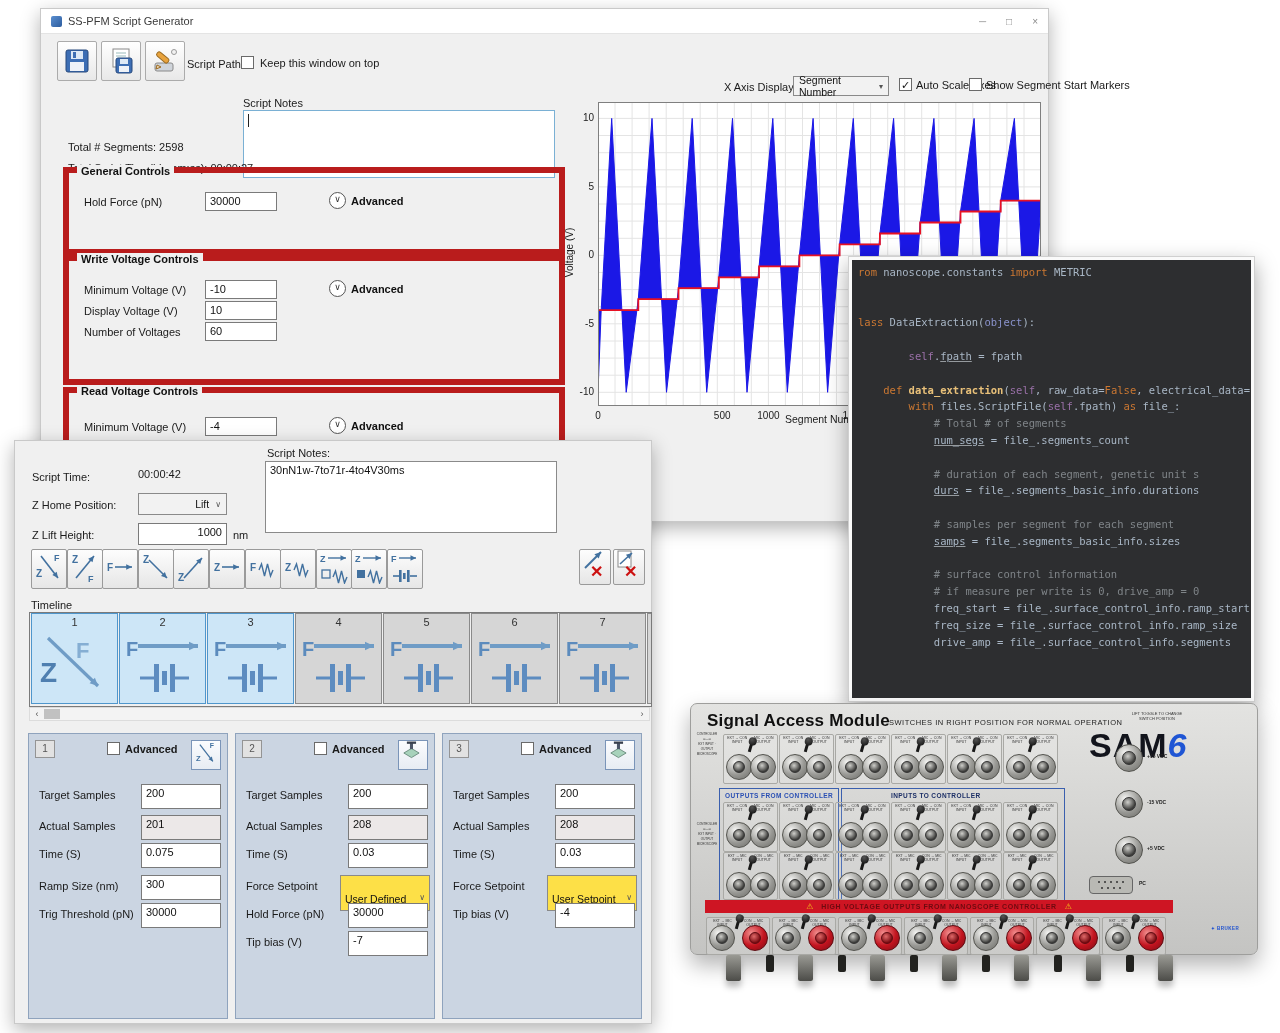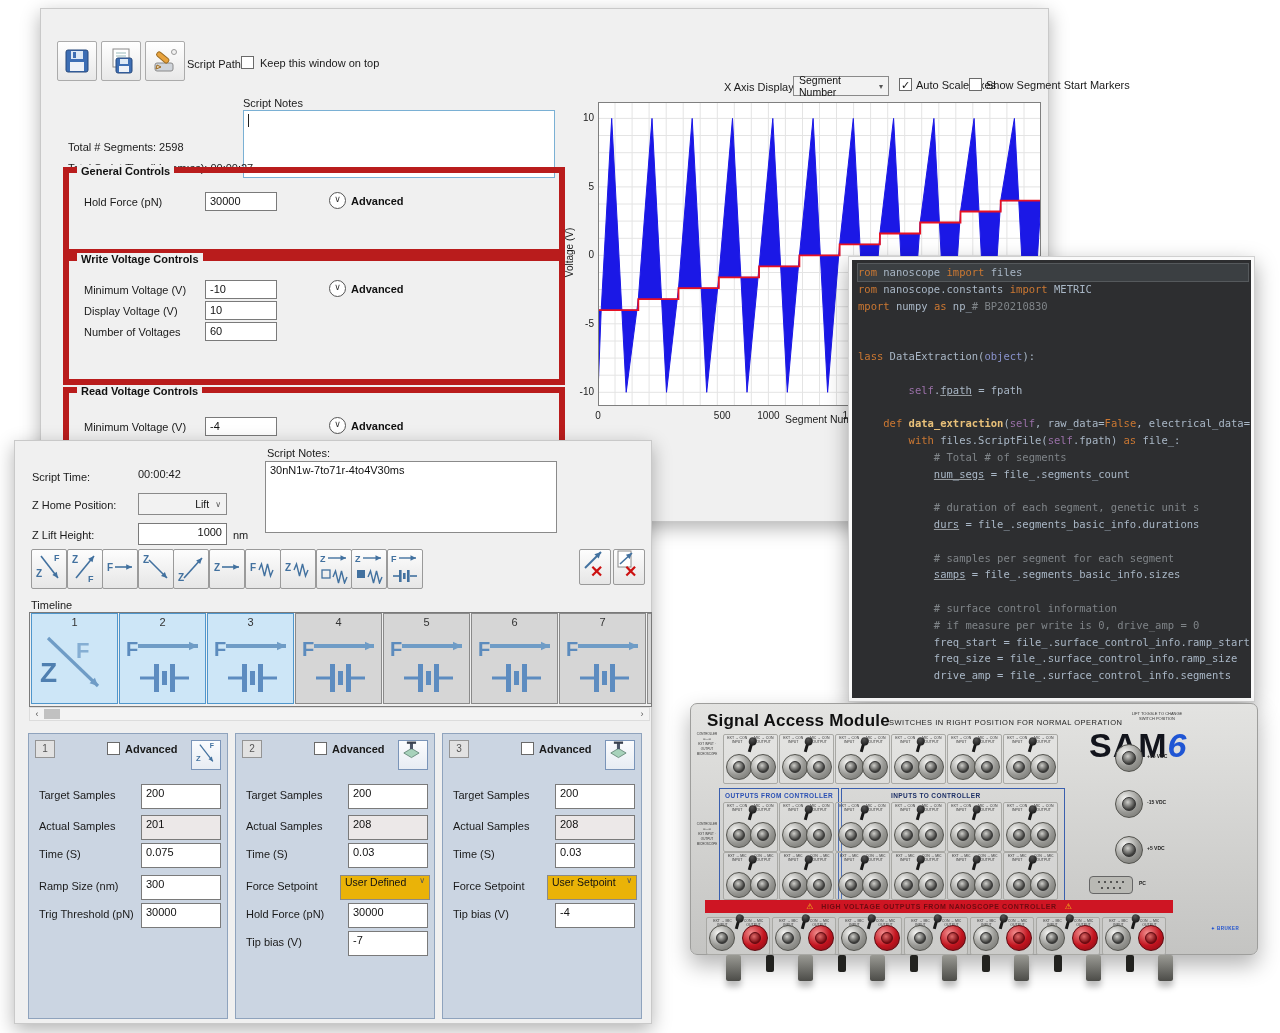--- a/index.html
+++ b/index.html
@@ -36,21 +36,21 @@
   .tl-num{position:absolute;top:2px;left:0;right:0;text-align:center;font-size:11px;color:#333}
   .sbar{position:absolute;background:#f3f3f3;border:1px solid #dcdcdc;box-sizing:border-box}
   .sbar .ar{position:absolute;top:0;width:14px;height:12px;color:#555;font-size:9px;text-align:center;line-height:12px}
   .sbar .thumb{position:absolute;left:14px;top:1px;width:16px;height:10px;background:#c1c1c1}
   .panel{position:absolute;top:292px;width:200px;height:286px;background:#cbd5e2;border:1px solid #8fa3bd;box-sizing:border-box}
   .pnum{position:absolute;left:6px;top:6px;width:18px;height:16px;background:#e2e2e2;border:1px solid #949494;font-size:10px;color:#555;text-align:center;line-height:16px}
   .picon{position:absolute;right:6px;top:6px;width:28px;height:28px;background:linear-gradient(#fbfcfe,#e7ecf3);border:1px solid #7a94b8;display:flex;align-items:center;justify-content:center}
   .f-lbl{position:absolute;left:10px;font-size:11px;color:#1a1a1a;white-space:nowrap}
   .f-in{position:absolute;left:112px;width:80px;height:25px;box-sizing:border-box;background:#fff;border:1px solid #7a7a7a;font-size:11px;padding:2px 4px}
   .f-in.ro{background:#ece8e8}
-  .f-sel{position:absolute;left:104px;width:90px;height:25px;box-sizing:border-box;background:#eab308;border:1px solid #8a8a8a;font-size:10.5px;padding:0 4px;display:flex;justify-content:space-between}
+  .f-sel{position:absolute;left:104px;width:90px;height:25px;box-sizing:border-box;background:#fde047;border:1px solid #8a8a8a;font-size:10.5px;padding:17px 4px;display:flex;justify-content:space-between}
   
   .codewin{position:absolute;left:848px;top:256px;width:407px;height:446px;background:#fafafa;border:1px solid #d0d0d0;box-shadow:0 8px 20px rgba(0,0,0,.35);box-sizing:border-box;padding:3px}
   .codebody{width:100%;height:100%;background:#2d2e30;overflow:hidden;box-sizing:border-box;padding:4px 0 0 6px}
   .cl{white-space:pre;height:16.8px;line-height:16.8px;font-family:"DejaVu Sans Mono",monospace;font-size:10.5px}
   .cl.sel{background:#3b3f42;outline:1px solid #55595c;width:390px}
   .t-k{color:#cc7832}.t-n{color:#a9b7c6}.t-c{color:#7f8488}.t-s{color:#9a70a8}
   .t-d{color:#b45fc1;font-weight:bold}.t-f{color:#e8c079;font-weight:bold}.t-b{color:#8a93cc}
   .t-u{color:#a9b7c6;text-decoration:underline;text-decoration-color:#959a9e}
   
   .sam{position:absolute;left:690px;top:703px;width:568px;height:292px}
@@ -71,20 +71,29 @@
   .plug{position:absolute;border-radius:2px}
   .db9{position:absolute;width:42px;height:16px;background:#b9b9b4;border:1px solid #666;border-radius:4px}
   .db9 i{position:absolute;width:2px;height:2px;border-radius:50%;background:#333}
   .samsmall{position:absolute;font-size:5px;font-weight:bold;color:#222;white-space:nowrap}
   .schem{position:absolute;font-size:3px;color:#333;text-align:center;line-height:5px;width:30px}
 </style>
 </head>
 <body>
 
 <section class="win" id="win1" style="left:40px;top:8px;width:1007px;height:512px;z-index:1">
+  <div class="titlebar">
+    <span class="appicon"></span>
+    <span class="title">SS-PFM Script Generator</span>
+    <span class="winbtns">
+      <span>─</span>
+      <span>□</span>
+      <span>×</span>
+    </span>
+  </div>
 
   <div class="tbbtn" style="left:16px;top:32px">
     <svg width="28" height="28" viewBox="0 0 28 28">
         <rect x="3" y="3" width="22" height="22" rx="2" fill="#3d6eb4" stroke="#27497c"></rect>
         <rect x="8" y="4" width="12" height="8" fill="#dde9f6"></rect>
         <rect x="10" y="5" width="3" height="6" fill="#3d6eb4"></rect>
         <rect x="7" y="15" width="14" height="9" fill="#eef2f8"></rect>
       </svg>
   </div>
   <div class="tbbtn" style="left:60px;top:32px">
@@ -216,23 +225,21 @@
     <div class="ytick" style="left: 519px; top: 171.9px;">5</div>
     <div class="ytick" style="left: 519px; top: 103.4px;">10</div>
     <div class="xtick" style="left: 542px; top: 401px;">0</div>
     <div class="xtick" style="left: 627.2px; top: 401px; margin-left: 39px;">500</div>
     <div class="xtick" style="left: 712.4px; top: 401px;">1000</div>
     <div class="xtick" style="left: 797.6px; top: 401px;">1500</div>
   </section>
 
 <section class="codewin" style="z-index:3">
   <div class="codebody" id="codebody">
-      <div class="cl sel"><span class="t-k">rom </span><span class="t-n">nanoscope </span><span class="t-k">import </span><span class="t-n">files</span></div>
       <div class="cl"><span class="t-k">rom </span><span class="t-n">nanoscope.constants </span><span class="t-k">import </span><span class="t-n">METRIC</span></div>
-      <div class="cl"><span class="t-k">mport </span><span class="t-n">numpy </span><span class="t-k">as </span><span class="t-n">np_</span><span class="t-c"># BP20210830</span></div>
       <div class="cl">&nbsp;</div>
       <div class="cl">&nbsp;</div>
       <div class="cl"><span class="t-k">lass </span><span class="t-n">DataExtraction(</span><span class="t-b">object</span><span class="t-n">):</span></div>
       <div class="cl">&nbsp;</div>
       <div class="cl"><span class="t-n">        </span><span class="t-s">self</span><span class="t-n">.</span><span class="t-u">fpath</span><span class="t-n"> = fpath</span></div>
       <div class="cl">&nbsp;</div>
       <div class="cl"><span class="t-n">    </span><span class="t-k">def </span><span class="t-f">data_extraction</span><span class="t-n">(</span><span class="t-s">self</span><span class="t-n">, raw_data=</span><span class="t-k">False</span><span class="t-n">, electrical_data=</span><span class="t-k">Fal</span></div>
       <div class="cl"><span class="t-n">        </span><span class="t-k">with </span><span class="t-n">files.ScriptFile(</span><span class="t-s">self</span><span class="t-n">.fpath) </span><span class="t-k">as </span><span class="t-n">file_:</span></div>
       <div class="cl"><span class="t-c">            # Total # of segments</span></div>
       <div class="cl"><span class="t-n">            </span><span class="t-u">num_segs</span><span class="t-n"> = file_.segments_count</span></div>

